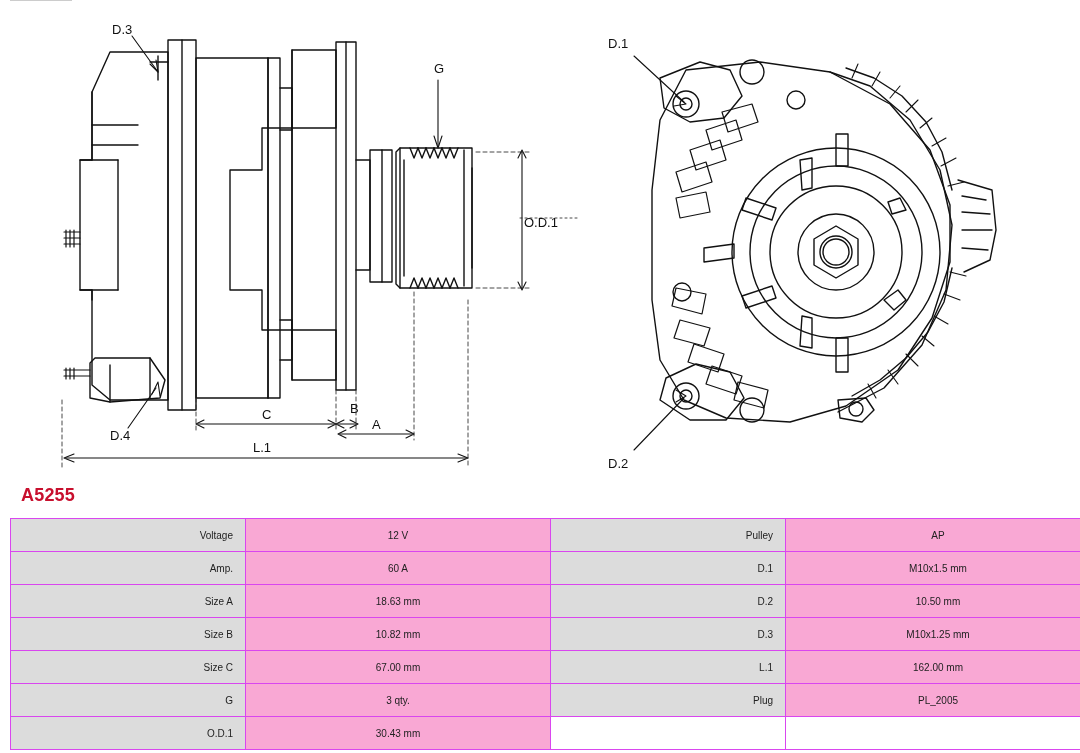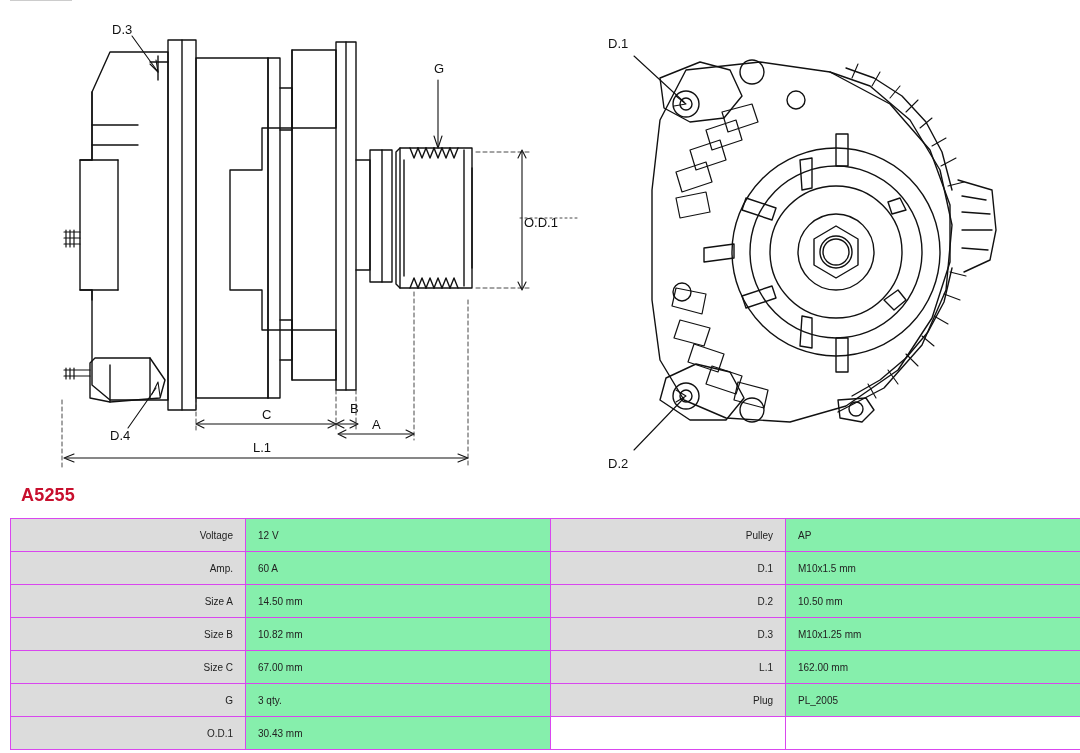--- a/index.html
+++ b/index.html
@@ -51,22 +51,22 @@
     border: 1px solid #d946ef;
     vertical-align: middle;
   }
   .lbl {
     background: #dcdcdc;
     text-align: right;
     color: #222;
     width: 210px;
   }
   .val {
-    background: #86efac;
-    text-align: left;
+    background: #f9a8d4;
+    text-align: center;
     color: #222;
     width: 280px;
   }
   .blank {
     background: #ffffff;
     border: 1px solid #ffffff;
   }
   .top-rule {
     position: absolute;
     left: 10px;
@@ -316,21 +316,21 @@
         <td class="val">AP</td>
       </tr>
       <tr>
         <td class="lbl">Amp.</td>
         <td class="val">60 A</td>
         <td class="lbl">D.1</td>
         <td class="val">M10x1.5 mm</td>
       </tr>
       <tr>
         <td class="lbl">Size A</td>
-        <td class="val">14.50 mm</td>
+        <td class="val">18.63 mm</td>
         <td class="lbl">D.2</td>
         <td class="val">10.50 mm</td>
       </tr>
       <tr>
         <td class="lbl">Size B</td>
         <td class="val">10.82 mm</td>
         <td class="lbl">D.3</td>
         <td class="val">M10x1.25 mm</td>
       </tr>
       <tr>

